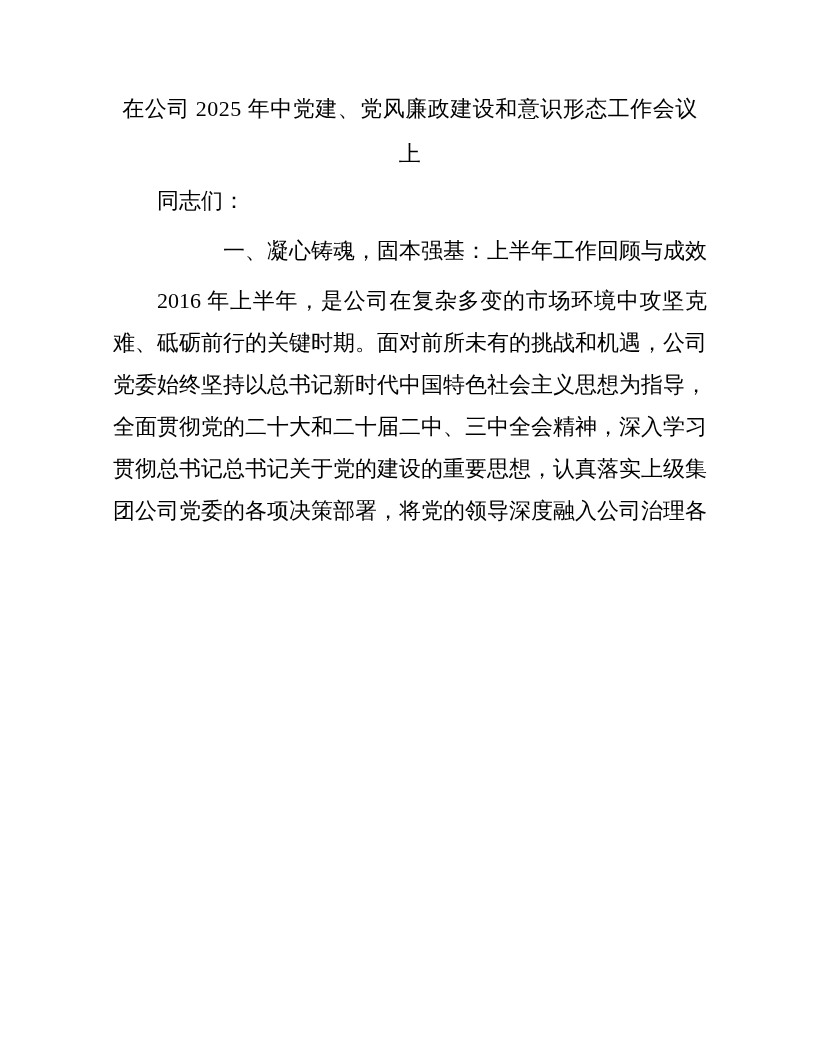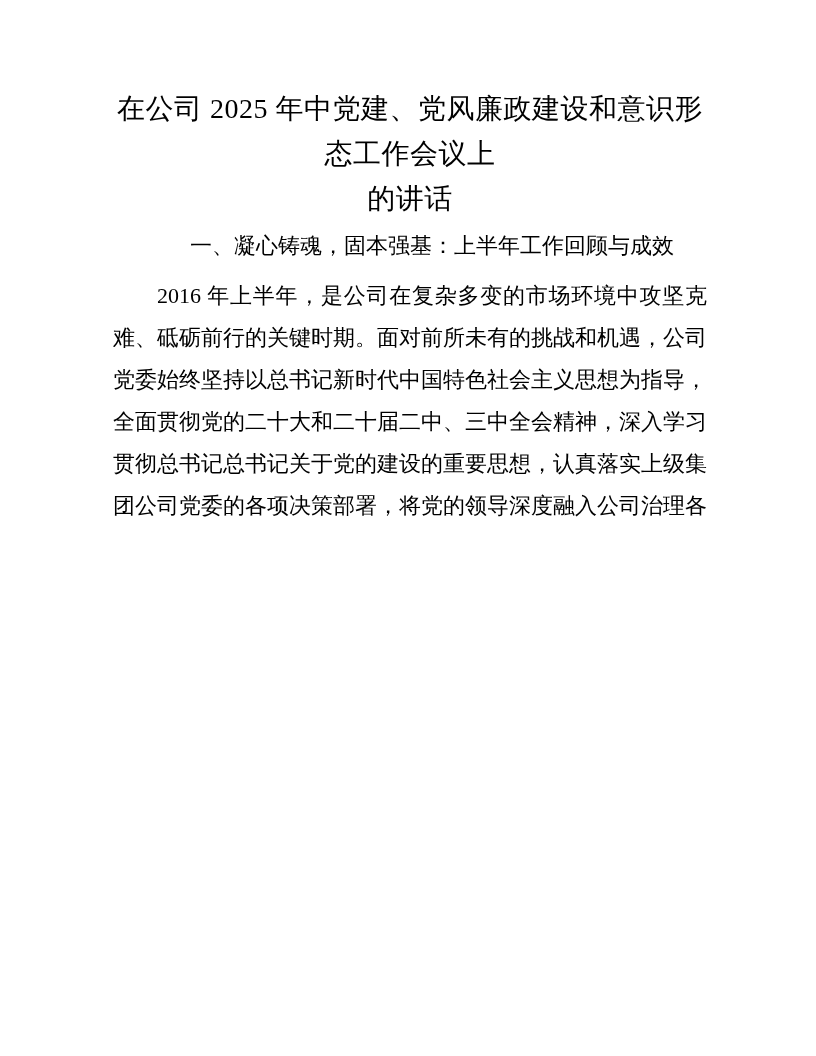--- a/index.html
+++ b/index.html
@@ -17,21 +17,21 @@
     position: relative;
     box-sizing: border-box;
     width: 816px;
     height: 1056px;
     overflow: hidden;
     background: #ffffff;
     padding: 86px 109px 0 113px;
   }
   .doc-title {
     margin: 0 0 4px 0;
-    font-size: 28px;
+    font-size: 22px;
     font-weight: normal;
     line-height: 45px;
     text-align: center;
     letter-spacing: 0.5px;
   }
   .title-line {
     display: block;
   }
   .para {
     margin: 0 0 8px 0;
@@ -39,30 +39,30 @@
     line-height: 42px;
     text-align: justify;
     text-indent: 44px;
     word-break: break-all;
   }
   .greeting {
     text-align: left;
   }
   .heading {
     font-weight: normal;
-    text-align: center;
+    text-align: right;
   }
 </style>
 </head>
 <body>
 
 <div class="page">
   <h1 class="doc-title">
     <span class="title-line">在公司 2025 年中党建、党风廉政建设和意识形态工作会议上</span>
-    <span class="title-line">的讲话</span>
   </h1>
 
+  <p class="para greeting">同志们：</p>
 
   <div id="paragraphs">
       <p class="para heading">一、凝心铸魂，固本强基：上半年工作回顾与成效</p>
       <p class="para">2016 年上半年，是公司在复杂多变的市场环境中攻坚克难、砥砺前行的关键时期。面对前所未有的挑战和机遇，公司党委始终坚持以总书记新时代中国特色社会主义思想为指导，全面贯彻党的二十大和二十届二中、三中全会精神，深入学习贯彻总书记总书记关于党的建设的重要思想，认真落实上级集团公司党委的各项决策部署，将党的领导深度融入公司治理各</p>
     </div>
 </div>
 
 </body></html>

